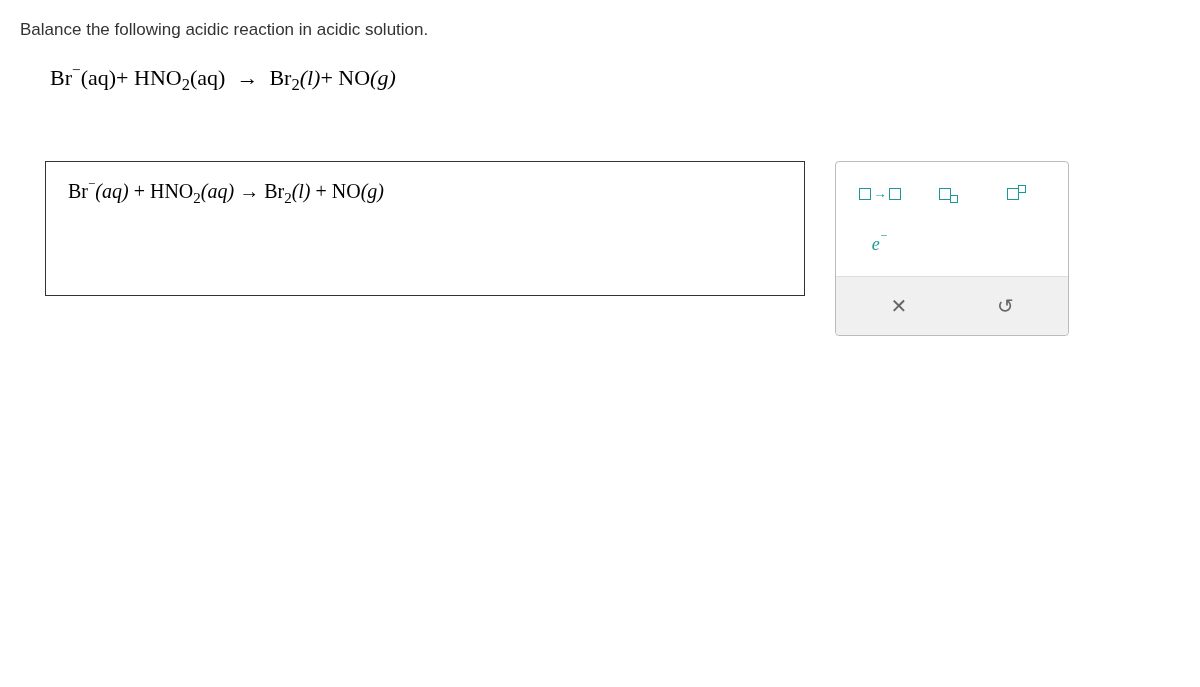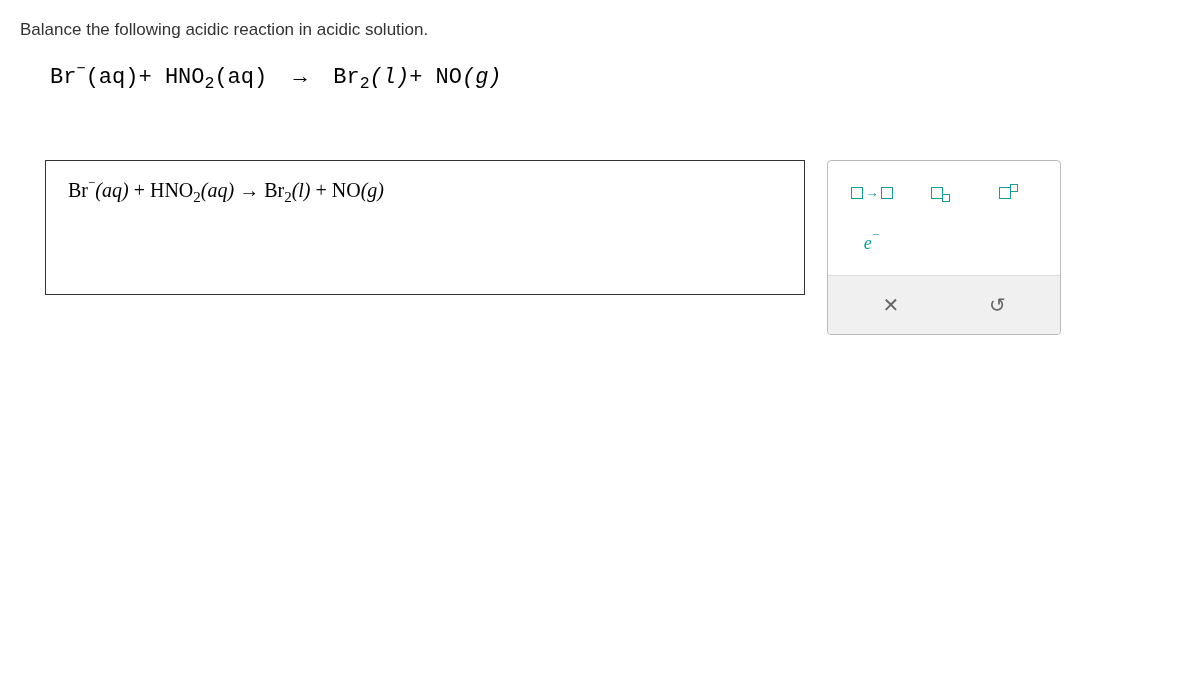--- a/index.html
+++ b/index.html
@@ -16,36 +16,36 @@
       padding: 20px;
     }
     
     .question-text {
       font-size: 17px;
       color: #333;
       margin-bottom: 25px;
     }
     
     .equation-text {
-      font-family: Liberation Mono, monospace;
+      font-family: Liberation Serif, serif;
       font-size: 22px;
       color: #000;
       padding-left: 30px;
       margin-bottom: 70px;
     }
     
     .sub {
       font-size: 0.75em;
       vertical-align: sub;
       line-height: 0;
     }
     
     .answer-row {
       display: flex;
-      gap: 22px;
+      gap: 30px;
       align-items: flex-start;
       padding-left: 25px;
     }
     
     .answer-box {
       border: 1.5px solid #333;
       width: 760px;
       height: 135px;
       padding: 18px 22px;
       font-family: 'Times New Roman', serif;

